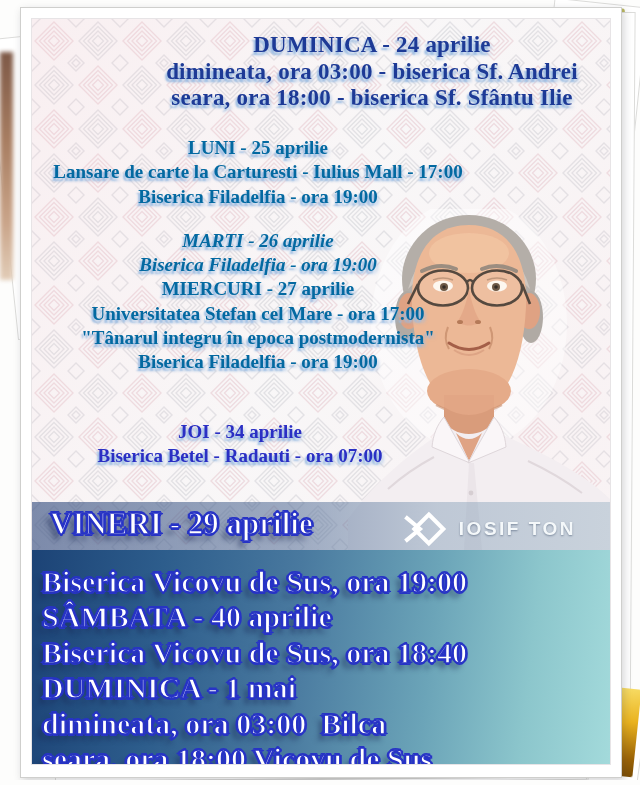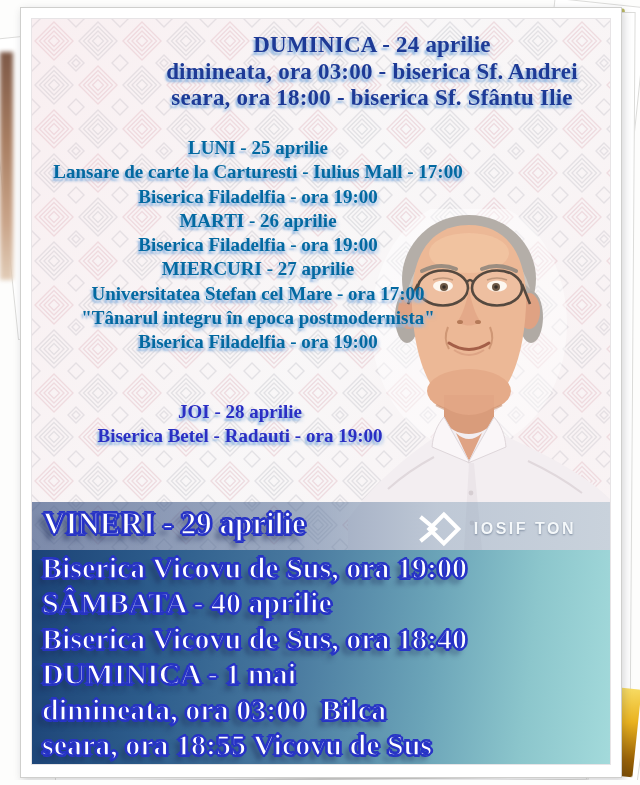--- a/index.html
+++ b/index.html
@@ -32,41 +32,41 @@
   .veil{position:absolute;left:0;top:0;right:0;bottom:0;
     background:linear-gradient(115deg,rgba(246,215,222,.28),rgba(238,238,244,.12) 45%,rgba(244,224,230,.22) 78%);}
   
   .nt{font-weight:bold;color:#1d3a96;
       text-shadow:-2px 3px 2px rgba(152,186,226,.95),2px 3px 3px rgba(152,186,226,.55);}
   .header{position:absolute;left:105px;top:13px;width:470px;text-align:center;
       font-size:23px;line-height:26.5px;letter-spacing:.2px;}
   .sections{position:absolute;left:8px;top:117px;width:436px;text-align:center;
       font-size:19px;line-height:24.3px;}
   .sections .sec{color:#0369a1;}
-  .sec-2{}
+  .sec-2{margin-top:20px;font-style:italic;}
   .sec-3{margin-top:0;}
   .sec-4{margin-top:45px;margin-right:36px;color:#2a2fc4 !important;}
   .sec-4 div{color:#2a2fc4;}
   
   .portrait{position:absolute;right:0;top:190px;width:262px;height:341px;}
   
   .band-a{position:absolute;left:0;right:0;top:483px;height:48px;
     background:linear-gradient(90deg,rgba(60,84,132,.66) 0%,rgba(80,106,148,.55) 45%,rgba(118,148,176,.42) 70%,rgba(138,168,188,.40) 100%);}
   .band-b{position:absolute;left:0;right:0;top:531px;bottom:0;
     background:linear-gradient(96deg,#1c4376 0%,#2d5d8c 22%,#49799f 45%,#6ba4b8 68%,#8cc6cc 85%,#a3dadb 100%);
-    padding:0 0 0 10px;box-sizing:border-box;}
+    padding:14px 0 0 10px;box-sizing:border-box;}
   .bt{font-weight:bold;color:#ffffff;white-space:pre;
       -webkit-text-stroke:1.4px #2733c6;
       text-shadow:2px 0 0 #2733c6,-2px 0 0 #2733c6,0 2px 0 #2733c6,0 -2px 0 #2733c6,
                   -5px 6px 5px rgba(23,38,84,.50);}
-  .vineri{position:absolute;left:11px;top:4px;font-size:31px;}
+  .vineri{position:absolute;left:18px;top:4px;font-size:31px;}
   .bline{font-size:30px;line-height:35.4px;}
   .logo{position:absolute;right:34px;top:7px;display:flex;align-items:center;gap:10px;}
   .logo-text{font-family:"Liberation Sans","DejaVu Sans",sans-serif;font-weight:bold;
-      font-size:16px;letter-spacing:2.5px;color:#f4f8fa;text-shadow:0 1px 2px rgba(35,55,85,.45);}
+      font-size:19px;letter-spacing:2.5px;color:#f4f8fa;text-shadow:0 1px 2px rgba(35,55,85,.45);}
 </style>
 </head>
 <body>
 
 <div class="stage">
 
   <div class="sheet sheet-tl"></div>
   <div class="brown-sliver"></div>
   <div class="sheet sheet-tr"></div>
   <div class="olive-strip"></div>
@@ -189,40 +189,40 @@
           <div>MARTI - 26 aprilie</div>
           <div>Biserica Filadelfia - ora 19:00</div>
         </div>
         <div class="sec sec-3">
           <div>MIERCURI - 27 aprilie</div>
           <div>Universitatea Stefan cel Mare - ora 17:00</div>
           <div>"Tânarul integru în epoca postmodernista"</div>
           <div>Biserica Filadelfia - ora 19:00</div>
         </div>
         <div class="sec sec-4">
-          <div>JOI - 28 aprilie</div>
-          <div>Biserica Betel - Radauti - ora 19:00</div>
+          <div>JOI - 34 aprilie</div>
+          <div>Biserica Betel - Radauti - ora 07:00</div>
         </div>
       </div>
 
       <div class="band-a">
         <div class="vineri bt">VINERI - 29 aprilie</div>
         <div class="logo">
           <svg width="50" height="40" viewBox="0 0 62 46" xmlns="http://www.w3.org/2000/svg">
             <path d="M8,8 L26,23 L8,38" stroke="#ffffff" stroke-width="5" fill="none"></path>
             <path d="M37,5 L55,23 L37,41 L19,23 Z" stroke="#ffffff" stroke-width="5" fill="none"></path>
           </svg>
           <span class="logo-text">IOSIF TON</span>
         </div>
       </div>
 
       <div class="band-b">
         <div class="bt bline">Biserica Vicovu de Sus, ora 19:00</div>
         <div class="bt bline">SÂMBATA - 40 aprilie</div>
         <div class="bt bline">Biserica Vicovu de Sus, ora 18:40</div>
         <div class="bt bline">DUMINICA - 1 mai</div>
         <div class="bt bline">dimineata, ora 03:00  Bilca</div>
-        <div class="bt bline">seara, ora 18:55 Vicovu de Sus</div>
+        <div class="bt bline">seara, ora 18:00 Vicovu de Sus</div>
       </div>
 
     </div>
   </div>
 </div>
 
 </body></html>

